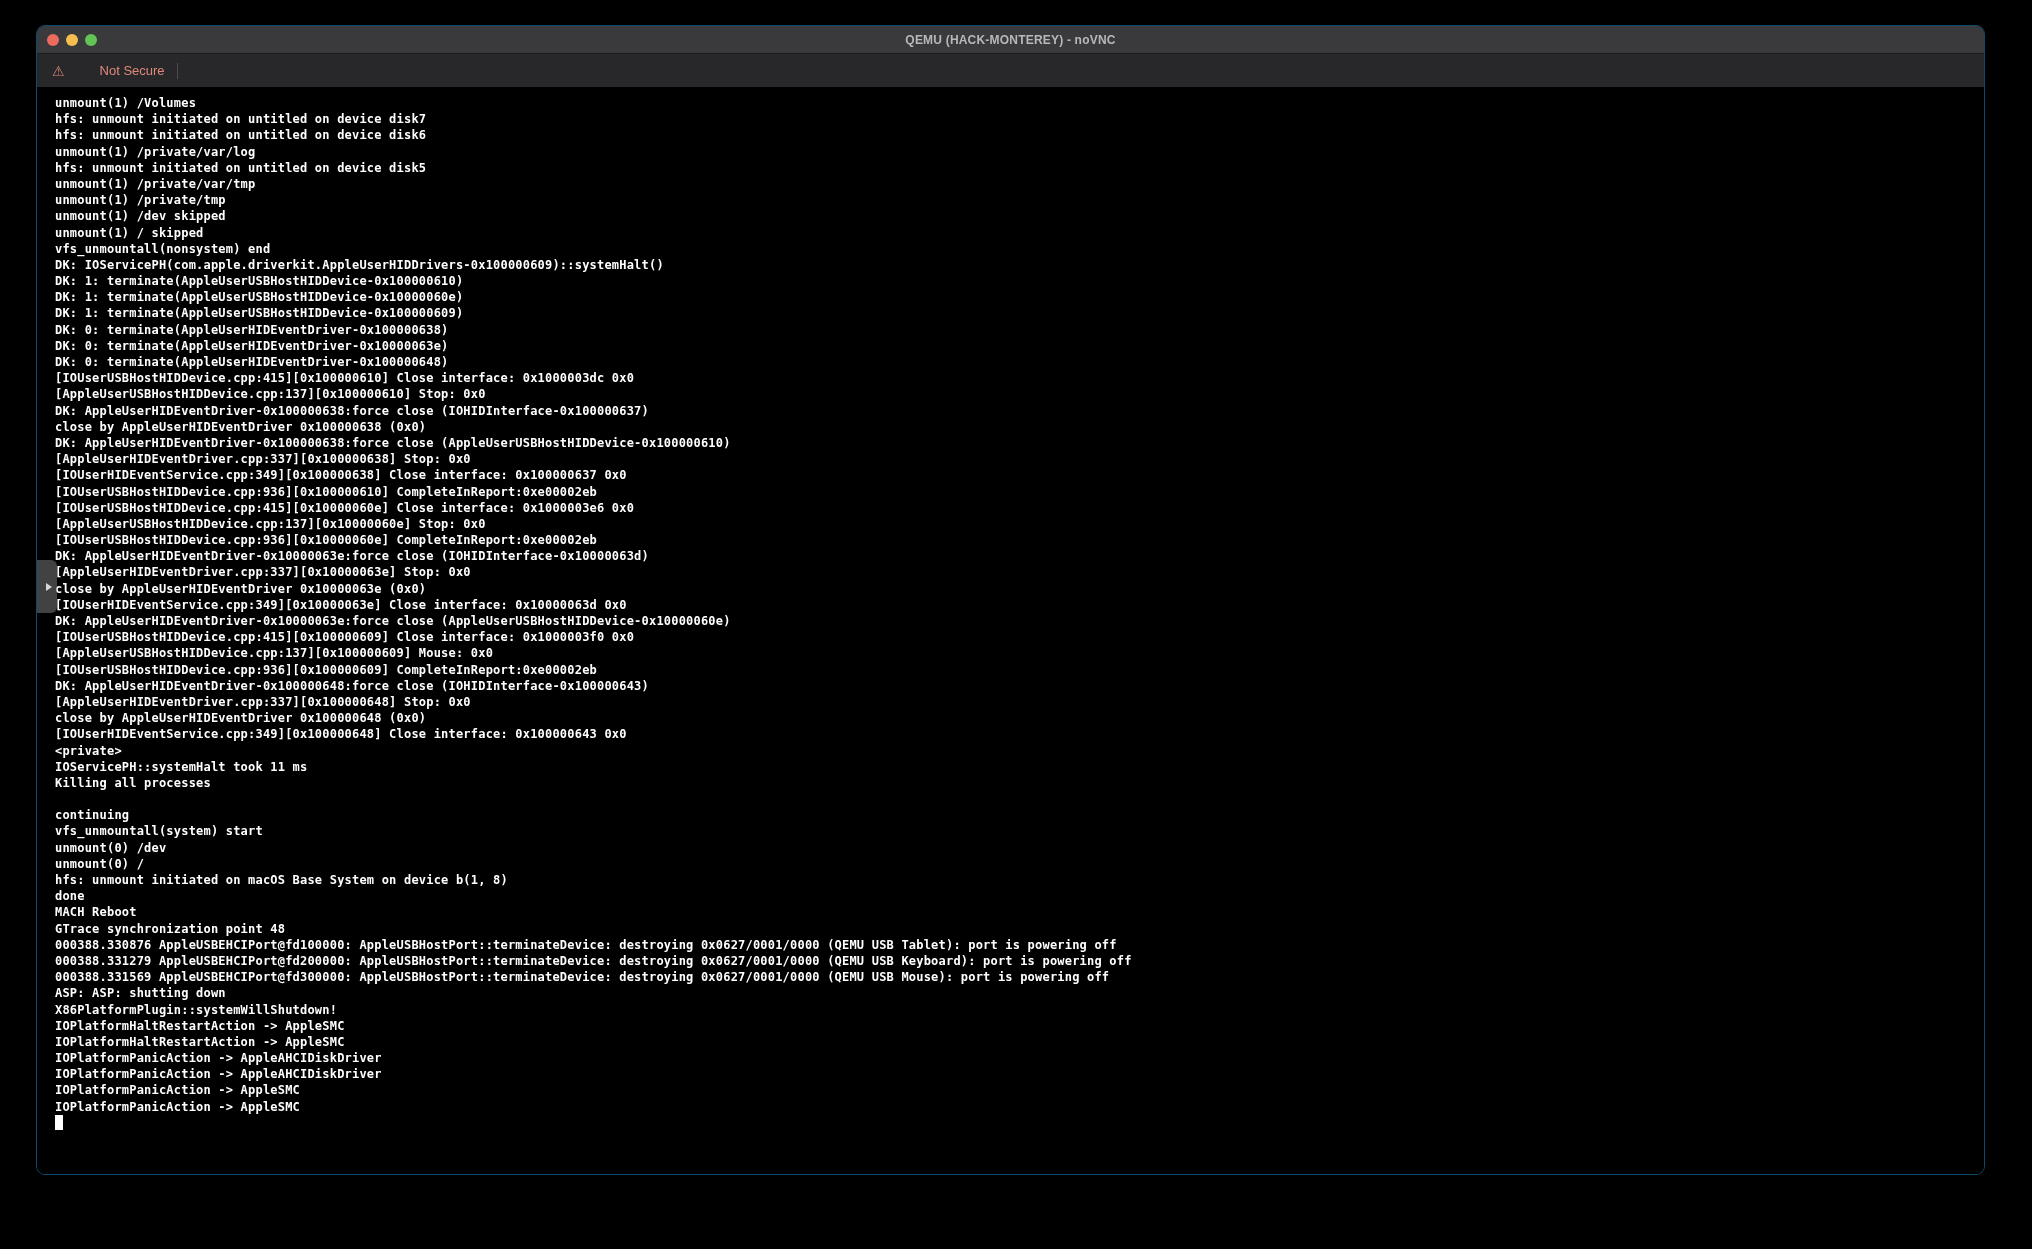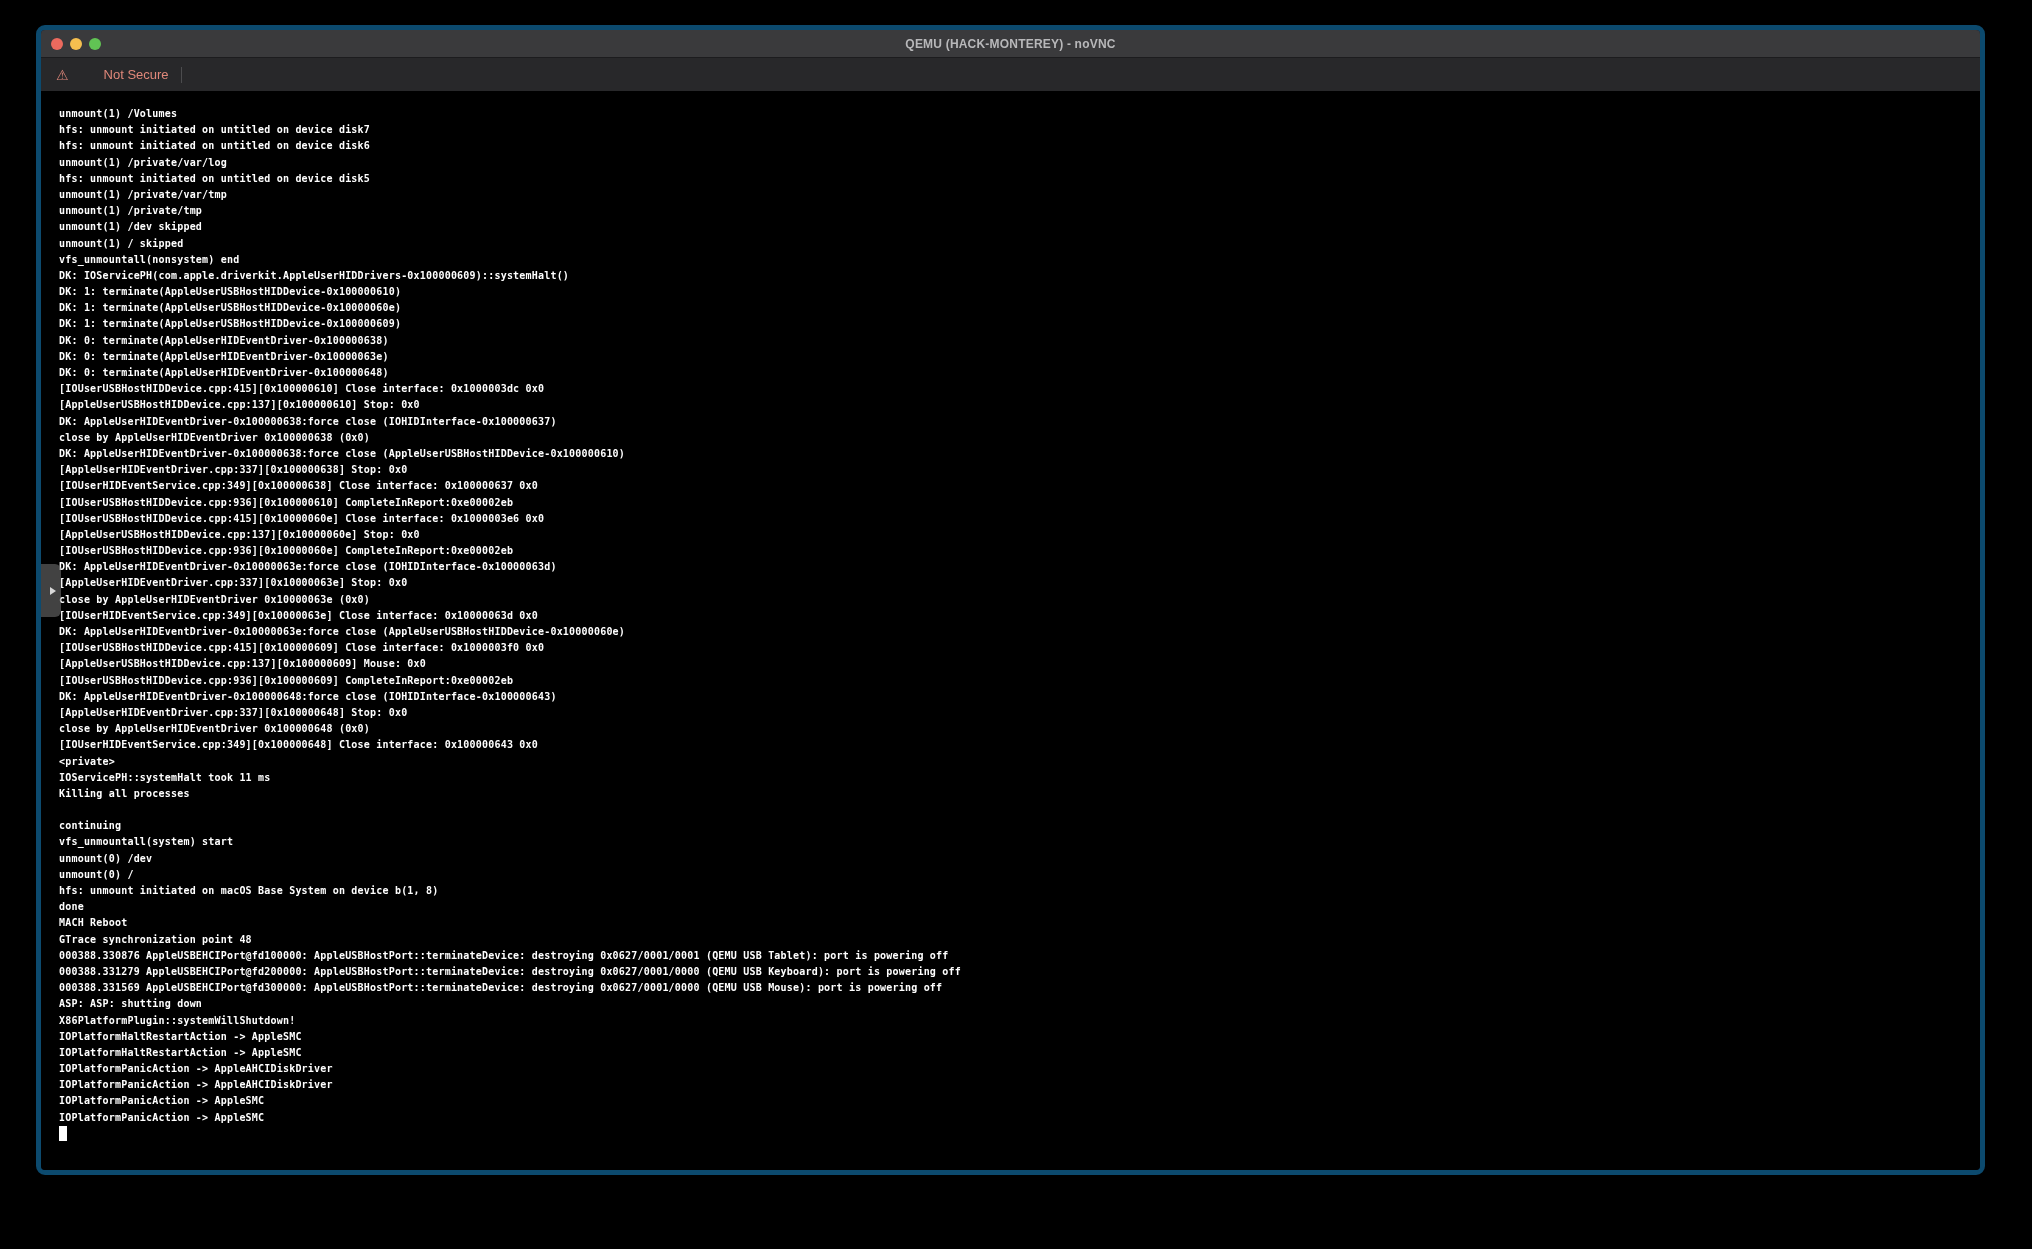--- a/index.html
+++ b/index.html
@@ -12,21 +12,21 @@
     overflow: hidden;
     font-family: "Liberation Sans", sans-serif;
   }
   .window {
     position: absolute;
     left: 36px;
     top: 25px;
     width: 1949px;
     height: 1150px;
     background: #0f172a;
-    border: 5px solid #0c4a6e;
+    border: 1px solid #0c4a6e;
     border-radius: 9px;
     overflow: hidden;
   }
   .titlebar {
     position: relative;
     height: 28px;
     background: #3a3a3c;
     border-bottom: 1px solid #1c1c1e;
     display: flex;
     align-items: center;
@@ -82,23 +82,23 @@
   }
   .url { color: #98989d; }
   .url .scheme { color: #e0887a; text-decoration: line-through; }
   .url .slashes { color: #98989d; }
   .url .host { color: #f5f5f7; font-weight: 500; }
   .url .rest { color: #98989d; }
   .terminal {
     position: relative;
     height: 1086px;
     background: #000;
-    padding: 14px 0 0 18px;
+    padding: 7px 0 0 18px;
     font-family: "DejaVu Sans Mono", monospace;
-    font-size: 10px;
+    font-size: 12px;
     font-weight: bold;
     letter-spacing: 0.2px;
     line-height: 16.2px;
     color: #ffffff;
     overflow: hidden;
   }
   .term-line { white-space: pre; height: 16.2px; }
   .cursor-line { height: 16.2px; display: flex; align-items: center; }
   .cursor {
     display: inline-block;
@@ -196,21 +196,21 @@
           <div class="term-line">Killing all processes</div>
           <div class="term-line">&nbsp;</div>
           <div class="term-line">continuing</div>
           <div class="term-line">vfs_unmountall(system) start</div>
           <div class="term-line">unmount(0) /dev</div>
           <div class="term-line">unmount(0) /</div>
           <div class="term-line">hfs: unmount initiated on macOS Base System on device b(1, 8)</div>
           <div class="term-line">done</div>
           <div class="term-line">MACH Reboot</div>
           <div class="term-line">GTrace synchronization point 48</div>
-          <div class="term-line">000388.330876 AppleUSBEHCIPort@fd100000: AppleUSBHostPort::terminateDevice: destroying 0x0627/0001/0001 (QEMU USB Tablet): port is powering off</div>
+          <div class="term-line">000388.330876 AppleUSBEHCIPort@fd100000: AppleUSBHostPort::terminateDevice: destroying 0x0627/0001/0000 (QEMU USB Tablet): port is powering off</div>
           <div class="term-line">000388.331279 AppleUSBEHCIPort@fd200000: AppleUSBHostPort::terminateDevice: destroying 0x0627/0001/0000 (QEMU USB Keyboard): port is powering off</div>
           <div class="term-line">000388.331569 AppleUSBEHCIPort@fd300000: AppleUSBHostPort::terminateDevice: destroying 0x0627/0001/0000 (QEMU USB Mouse): port is powering off</div>
           <div class="term-line">ASP: ASP: shutting down</div>
           <div class="term-line">X86PlatformPlugin::systemWillShutdown!</div>
           <div class="term-line">IOPlatformHaltRestartAction -&gt; AppleSMC</div>
           <div class="term-line">IOPlatformHaltRestartAction -&gt; AppleSMC</div>
           <div class="term-line">IOPlatformPanicAction -&gt; AppleAHCIDiskDriver</div>
           <div class="term-line">IOPlatformPanicAction -&gt; AppleAHCIDiskDriver</div>
           <div class="term-line">IOPlatformPanicAction -&gt; AppleSMC</div>
           <div class="term-line">IOPlatformPanicAction -&gt; AppleSMC</div>

